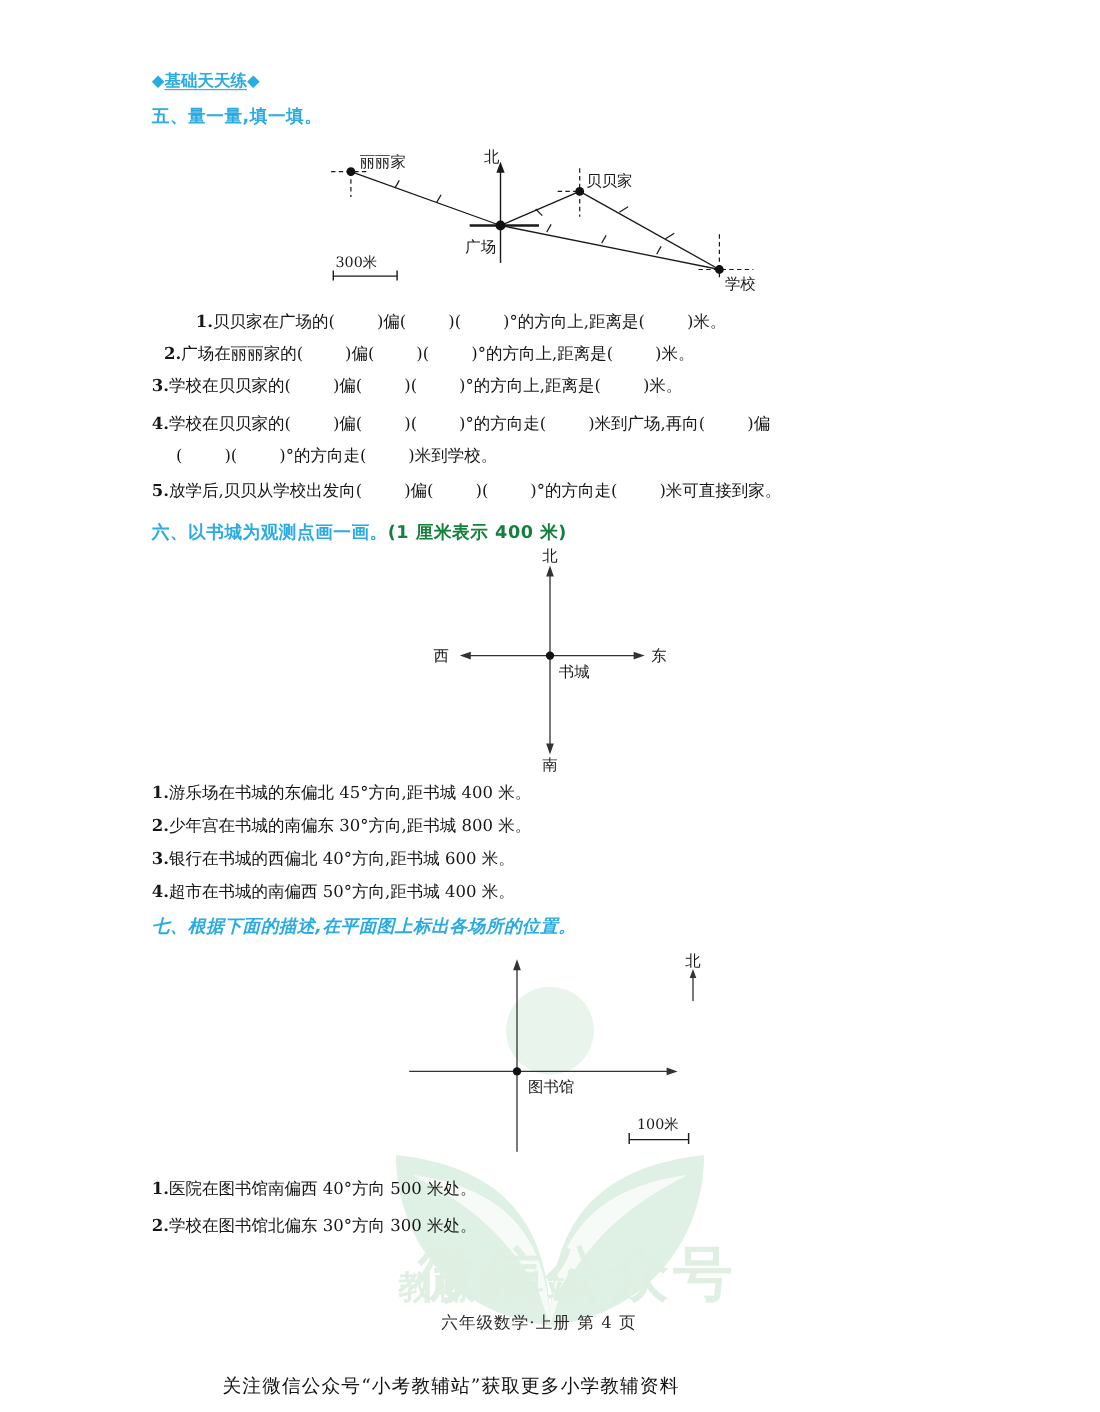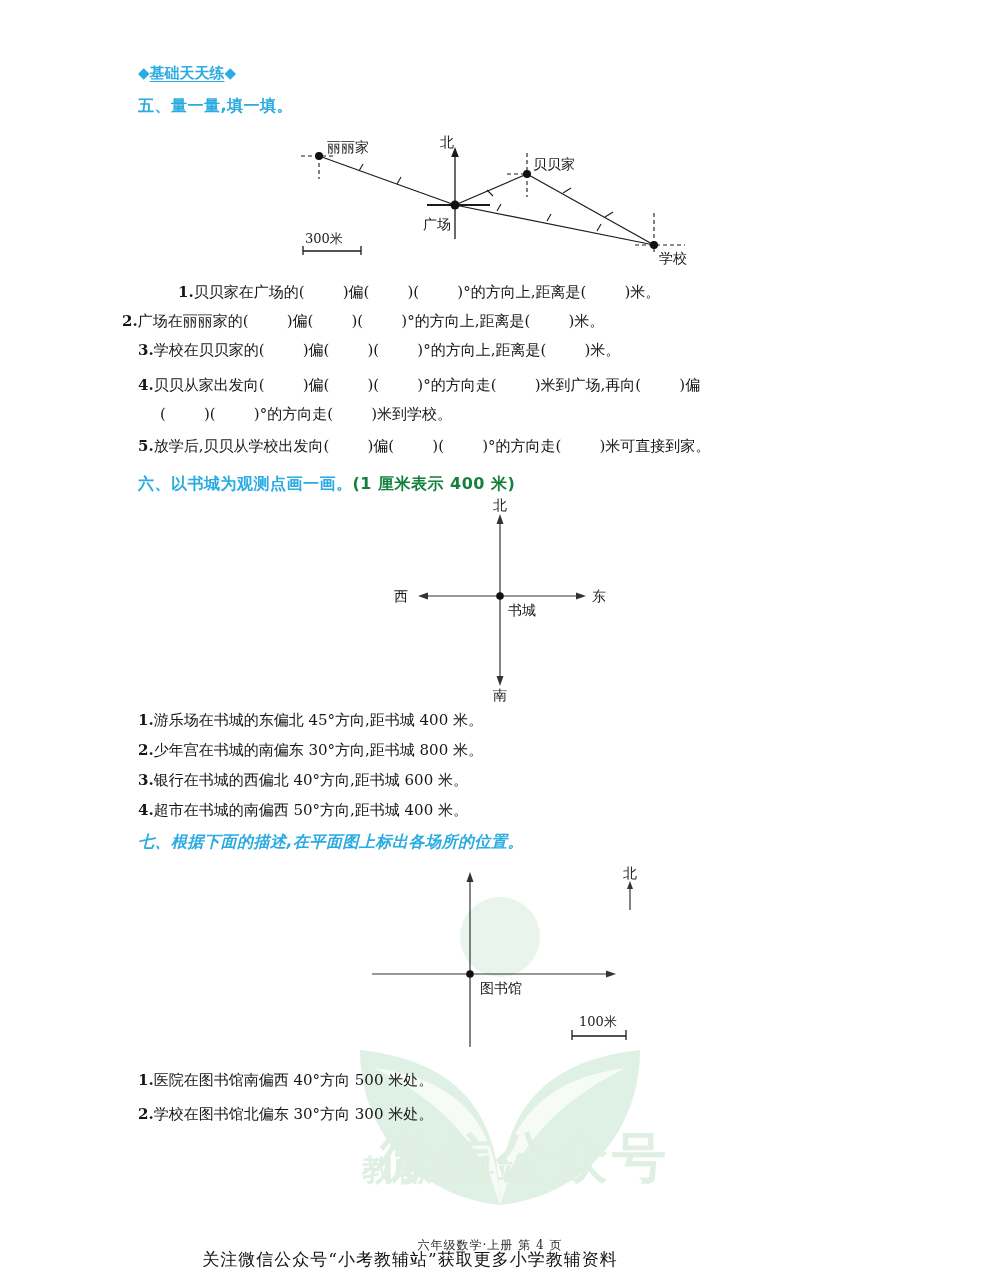--- a/index.html
+++ b/index.html
@@ -110,25 +110,24 @@
   }
 
   
   .footer-page {
     position: absolute;
     left: 0;
     top: 1193px;
     width: 980px;
     text-align: center;
     font-family: "DejaVu Serif", "Liberation Serif", serif;
-    font-size: 12px;
+    font-size: 15px;
     color: #2b2b2b;
     letter-spacing: 1px;
     z-index: 3;
-    margin-top: 44px;
   }
   .footer-promo {
     position: absolute;
     left: 0;
     top: 1248px;
     width: 820px;
     text-align: center;
     font-family: "DejaVu Serif", "Liberation Serif", serif;
     font-size: 17px;
     color: #111;
@@ -198,23 +197,23 @@
     <text class="lbl" x="384" y="128">学校</text>
     <text class="lbl" x="172" y="12" text-anchor="middle">北</text>
 
     <text class="lbl-sm" x="30" y="108">300米</text>
     <line x1="28" y1="116" x2="86" y2="116" stroke="#1a1a1a" stroke-width="1.3"></line>
     <line x1="28" y1="111" x2="28" y2="120" stroke="#1a1a1a" stroke-width="1.3"></line>
     <line x1="86" y1="111" x2="86" y2="120" stroke="#1a1a1a" stroke-width="1.3"></line>
   </svg>
 
   <div class="q" style="left:138px; top:283px;margin-left:40px;"><span class="num">1.</span><span>贝贝家在广场的(        )偏(        )(        )°的方向上,距离是(        )米。</span></div>
-  <div class="q" style="left:122px; top:312px;text-align:right;"><span class="num">2.</span><span>广场在丽丽家的(        )偏(        )(        )°的方向上,距离是(        )米。</span></div>
+  <div class="q" style="left:149px; top:312px;text-align:right;"><span class="num">2.</span><span>广场在丽丽家的(        )偏(        )(        )°的方向上,距离是(        )米。</span></div>
   <div class="q" style="left:138px; top:341px;"><span class="num">3.</span><span>学校在贝贝家的(        )偏(        )(        )°的方向上,距离是(        )米。</span></div>
-  <div class="q" style="left:138px; top:376px;"><span class="num">4.</span><span>贝贝从家出发向(        )偏(        )(        )°的方向走(        )米到广场,再向(        )偏</span></div>
+  <div class="q" style="left:138px; top:376px;"><span class="num">4.</span><span>学校在贝贝家的(        )偏(        )(        )°的方向走(        )米到广场,再向(        )偏</span></div>
   <div class="q" style="left:160px; top:405px;text-align:right;"><span>(        )(        )°的方向走(        )米到学校。</span></div>
   <div class="q" style="left:138px; top:437px;"><span class="num">5.</span><span>放学后,贝贝从学校出发向(        )偏(        )(        )°的方向走(        )米可直接到家。</span></div>
 
   <div class="sec-head" id="sec6-head"><span>六、以书城为观测点画一画。</span><span class="lighter">(1 厘米表示 400 米)</span></div>
 
   <svg class="fig" style="left:390px; top:500px;" width="220" height="200" viewBox="0 0 220 200">
 
     <line x1="110" y1="22" x2="110" y2="178" stroke="#333" stroke-width="1.2"></line>
     <polygon points="110,14 106.5,24 113.5,24" fill="#333"></polygon>
     <polygon points="110,186 106.5,176 113.5,176" fill="#333"></polygon>

